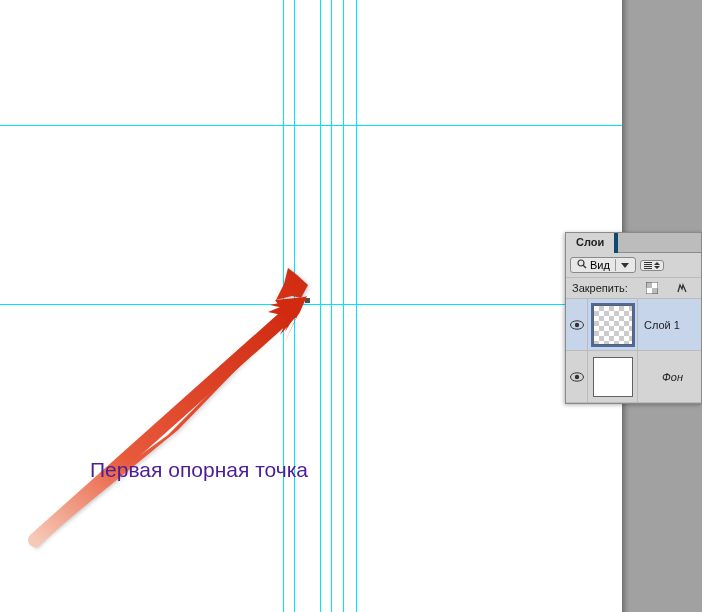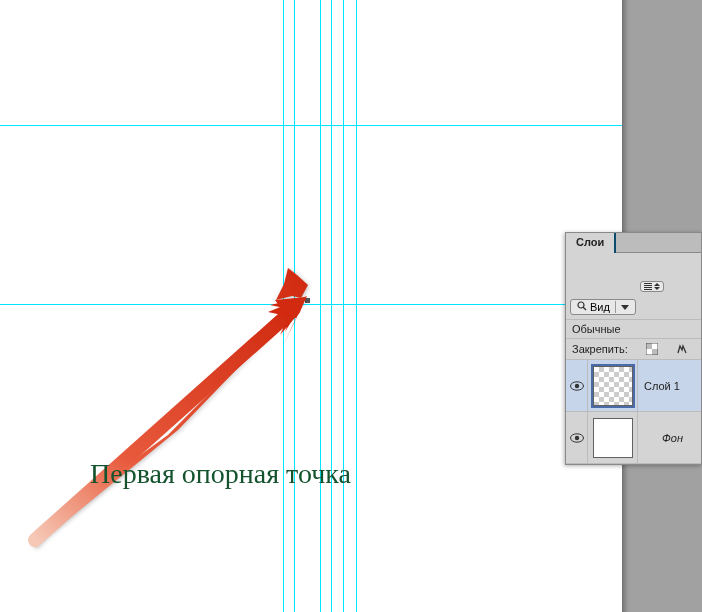--- a/index.html
+++ b/index.html
@@ -36,23 +36,23 @@
   .arrow-svg {
     position: absolute;
     left: 0;
     top: 0;
     width: 702px;
     height: 612px;
     pointer-events: none;
   }
   .annotation-text {
     position: absolute;
-    color: #14532d;
-    font-family: Liberation Serif, serif;
-    font-size: 28px;
+    color: #4c1d95;
+    font-family: Liberation Sans, sans-serif;
+    font-size: 21px;
     font-weight: normal;
   }
 
   
   .layers-panel {
     position: absolute;
     right: 0;
     top: 232px;
     width: 137px;
     background: #d4d4d4;
@@ -64,21 +64,21 @@
     background: #bcbcbc;
     height: 20px;
     border-bottom: 1px solid #8a8a8a;
   }
   .panel-tab {
     padding: 3px 10px 0 10px;
     font-weight: bold;
     font-size: 11px;
     color: #222;
     background: #d4d4d4;
-    border-right: 2px solid #0c4a6e;
+    border-right: 4px solid #0c4a6e;
     height: 20px;
   }
   .panel-tab-rest {
     flex: 1;
     background: #bcbcbc;
   }
   .panel-row1 {
     display: flex;
     align-items: center;
     padding: 4px 4px;
@@ -88,21 +88,20 @@
   .search-btn {
     display: flex;
     align-items: center;
     background: #e8e8e8;
     border: 1px solid #8a8a8a;
     border-radius: 3px;
     padding: 1px 6px;
     gap: 3px;
     font-size: 11px;
     cursor: pointer;
-    margin-top: 42px;
   }
   .search-btn .sep {
     width:1px; height:12px; background:#999; margin:0 2px;
   }
   .small-opts {
     display:flex;
     border:1px solid #8a8a8a;
     border-radius:3px;
     background:#e8e8e8;
     padding:1px 3px;
@@ -250,21 +249,20 @@
         <span style="width:8px;height:1px;background:#333"></span>
         <span style="width:8px;height:1px;background:#333"></span>
       </span>
       <span class="tri">
         <span class="up"></span>
           <span class="dn"></span>
       </span>
     </div>
   </div>
 
-  <div class="panel-row2">Обычные</div>
 
   <div class="panel-row3">
     <span>Закрепить:</span>
     <span class="lock-icon-box">
       <svg width="12" height="12" viewBox="0 0 12 12">
         <rect x="0" y="0" width="6" height="6" fill="#bbb"></rect>
           <rect x="6" y="6" width="6" height="6" fill="#bbb"></rect>
         <rect x="6" y="0" width="6" height="6" fill="#fff"></rect>
           <rect x="0" y="6" width="6" height="6" fill="#fff"></rect>
         <rect x="0" y="0" width="12" height="12" fill="none" stroke="#555" stroke-width="1"></rect>

